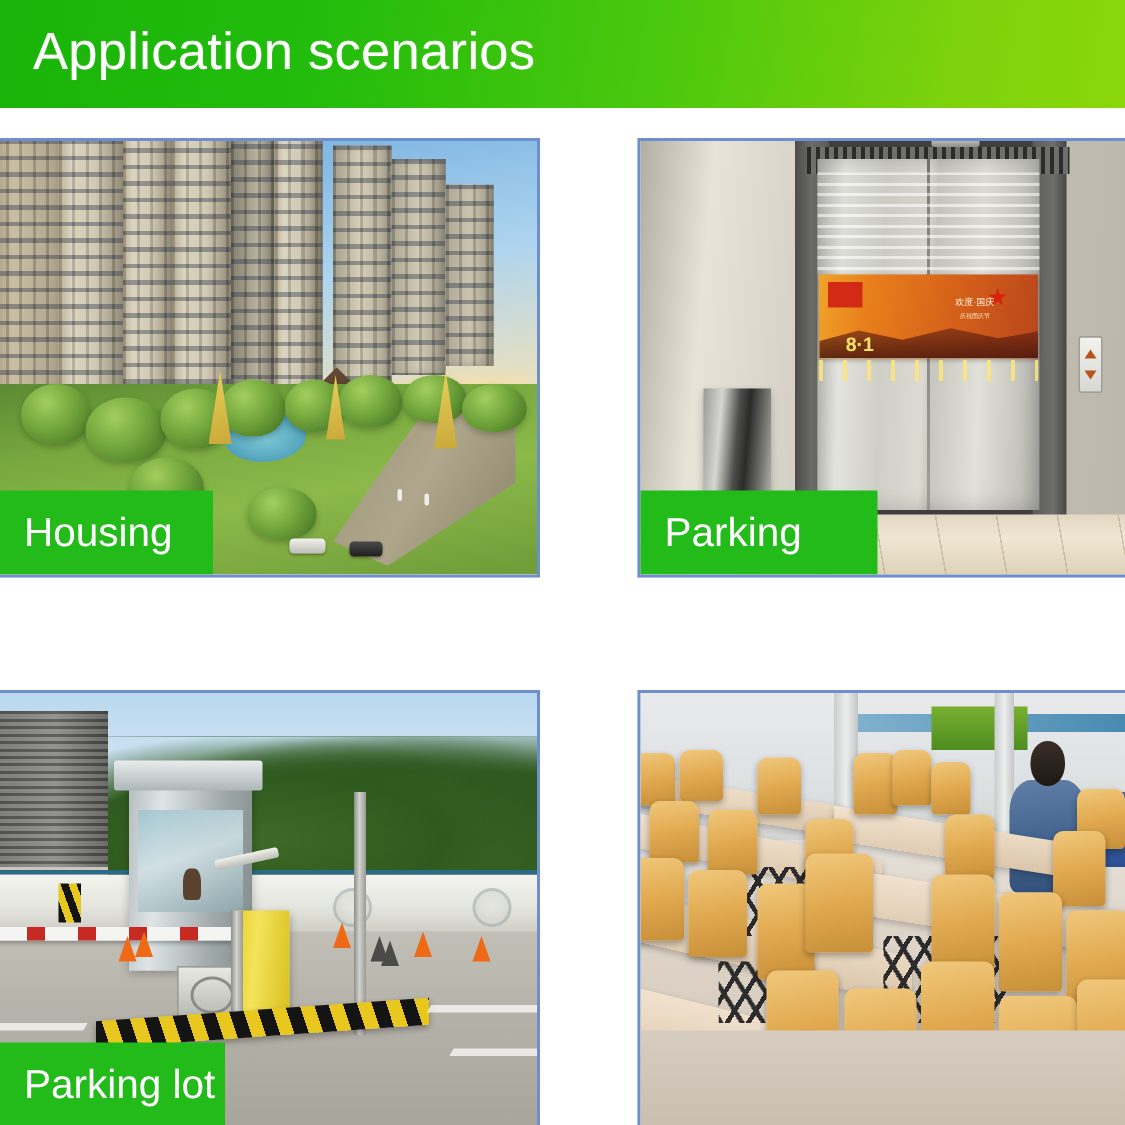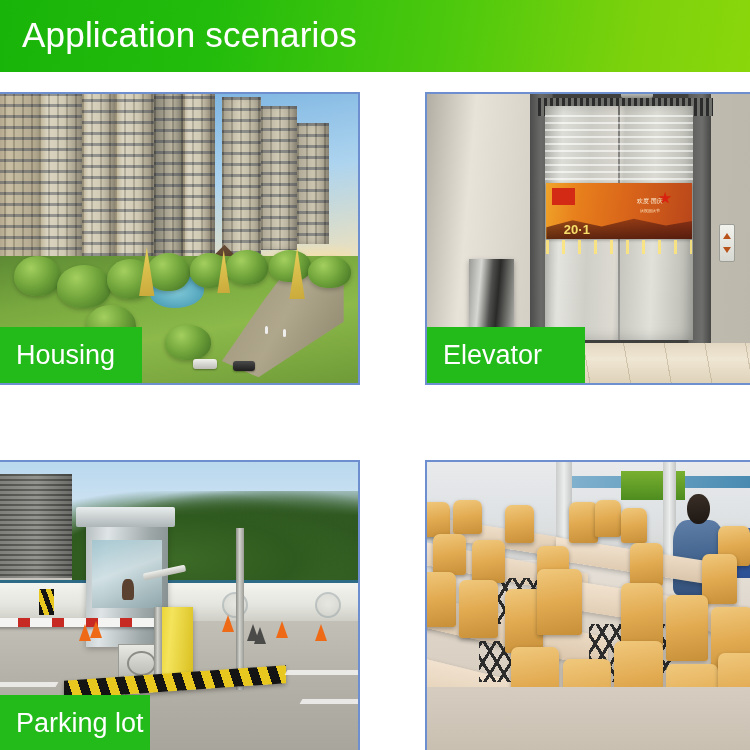--- a/index.html
+++ b/index.html
@@ -449,32 +449,32 @@
           <div class="topstrip"></div>
           <div class="vent"></div>
           <div class="doors">
             <div class="reflect"></div>
             <div class="poster">
               <div class="mount"></div>
               <div class="flag"></div>
               <div class="star"></div>
               <div class="cnsm1">欢度·国庆</div>
               <div class="cnsm2">庆祝国庆节</div>
-              <div class="cnbig">20·1</div>
+              <div class="cnbig">8·1</div>
             </div>
             <div class="redbar"></div>
           </div>
           <div class="panel">
             <span class="up"></span>
             <span class="dn"></span>
           </div>
           <div class="bin"></div>
           <div class="floor"></div>
         </div>
-        <div class="caption w-elev">Elevator</div>
+        <div class="caption w-elev">Parking</div>
       </div>
 
     </div>
 
     <div class="row row-2">
 
       <div class="card col-left">
         <div class="photo ph-park">
           <div class="sky2"></div>
           <div class="bldg"></div>

